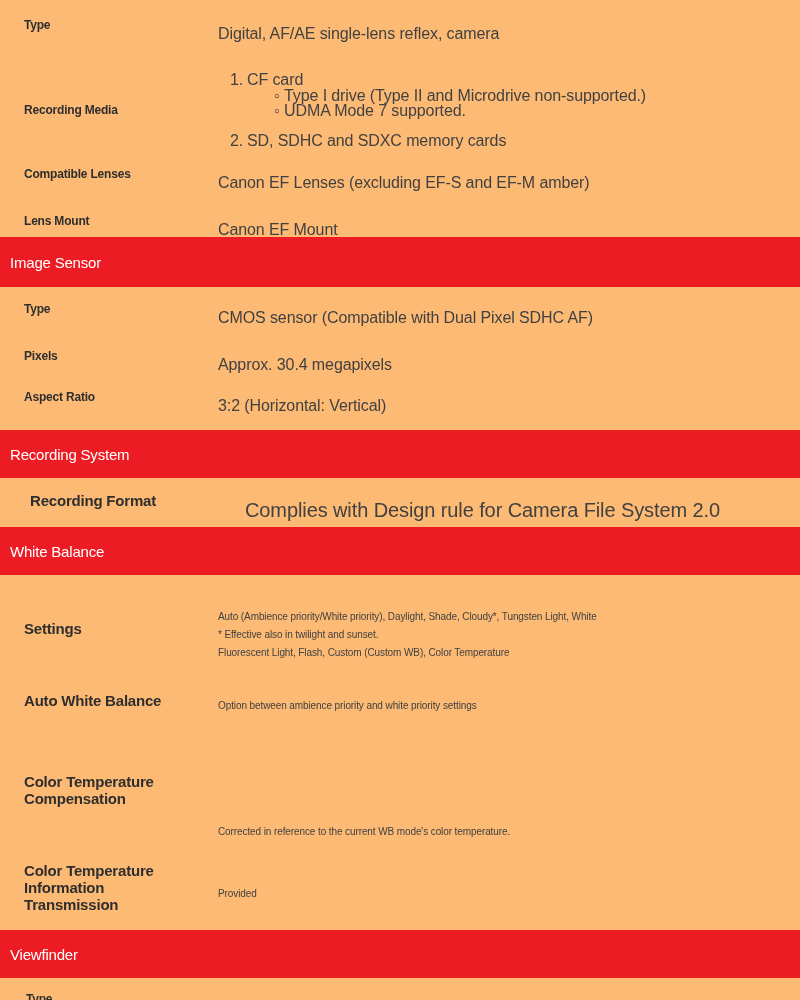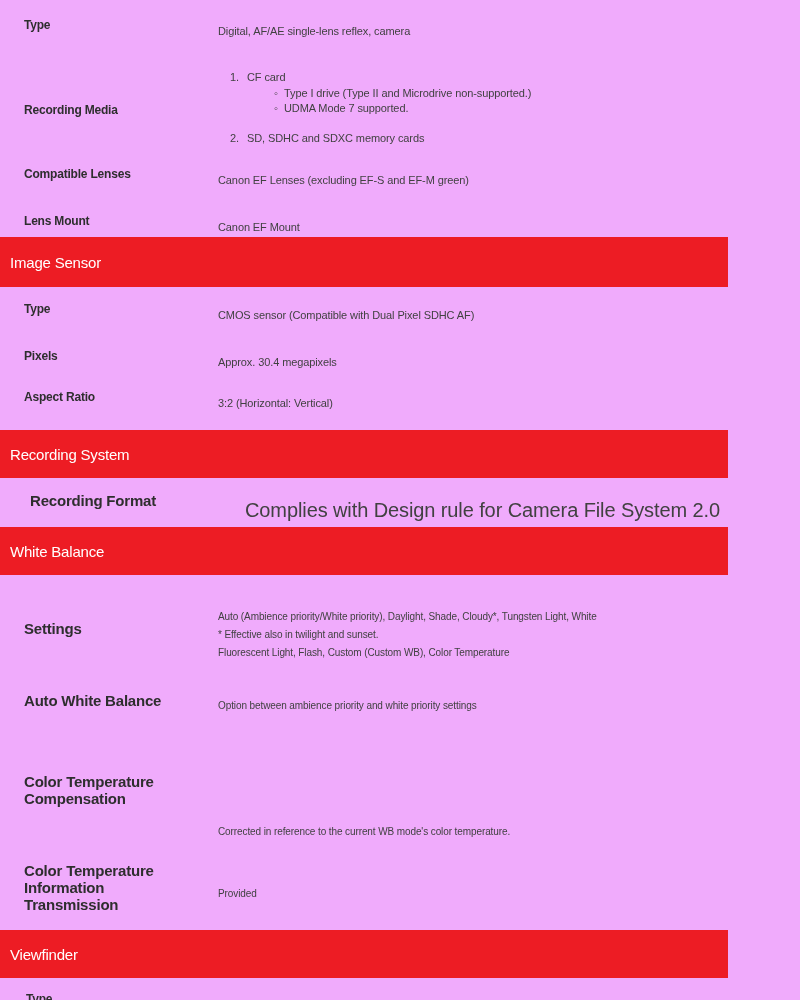--- a/index.html
+++ b/index.html
@@ -1,26 +1,26 @@
 <!DOCTYPE html>
 <html style="--accent: #ed1c24;"><head>
 <meta charset="utf-8">
 <style>
   html,body{margin:0;padding:0;background:#fff;}
   body{width:800px;height:1000px;font-family:"Liberation Sans",sans-serif;}
-  .page{position:relative;width:800px;height:1000px;overflow:hidden;background:#f0abfc;}
+  .page{position:relative;width:800px;height:1000px;overflow:hidden;background:#fdba74;}
   .abs{position:absolute;white-space:nowrap;}
   .lbl{font-weight:700;font-size:12px;color:#2e2e2e;letter-spacing:-0.2px;}
-  .val{font-size:11px;color:#414141;letter-spacing:-0.1px;}
+  .val{font-size:16px;color:#414141;letter-spacing:-0.1px;}
   .lbl13{font-weight:700;font-size:15px;color:#2e2e2e;letter-spacing:-0.2px;}
   .val13{font-size:10px;color:#414141;letter-spacing:-0.1px;}
   .lbl15{font-weight:700;font-size:15px;color:#2e2e2e;letter-spacing:-0.2px;}
   .val15{font-size:20px;color:#414141;letter-spacing:-0.1px;}
   .wrap{white-space:normal;width:150px;line-height:17px;}
-  .bar{position:absolute;left:0;width:728px;background:var(--accent,#ed1c24);color:#fff;
+  .bar{position:absolute;left:0;width:800px;background:var(--accent,#ed1c24);color:#fff;
        font-size:15px;font-weight:400;display:flex;align-items:center;
        padding-left:10px;box-sizing:border-box;letter-spacing:-0.2px;}
   .lines18 div{line-height:18px;}
   .marker{display:inline-block;width:17px;}
   .bullet{display:inline-block;width:10px;color:#414141;}
 </style>
 </head>
 <body>
 
 <div class="page">
@@ -36,21 +36,21 @@
     <span class="bullet">◦</span><span>Type I drive (Type II and Microdrive non-supported.)</span>
   </div>
   <div class="abs val" style="left:274px;top:102px">
     <span class="bullet">◦</span><span>UDMA Mode 7 supported.</span>
   </div>
   <div class="abs val" style="left:230px;top:132px">
     <span class="marker">2.</span><span>SD, SDHC and SDXC memory cards</span>
   </div>
 
   <div class="abs lbl" style="left:24px;top:167px">Compatible Lenses</div>
-  <div class="abs val" style="left:218px;top:174px">Canon EF Lenses (excluding EF-S and EF-M green)</div>
+  <div class="abs val" style="left:218px;top:174px">Canon EF Lenses (excluding EF-S and EF-M amber)</div>
 
   <div class="abs lbl" style="left:24px;top:214px">Lens Mount</div>
   <div class="abs val" style="left:218px;top:221px">Canon EF Mount</div>
 
   <div class="bar" style="top:237px;height:50px">
     <span>Image Sensor</span>
   </div>
 
   <div class="abs lbl" style="left:24px;top:302px">Type</div>
   <div class="abs val" style="left:218px;top:309px">CMOS sensor (Compatible with Dual Pixel SDHC AF)</div>

